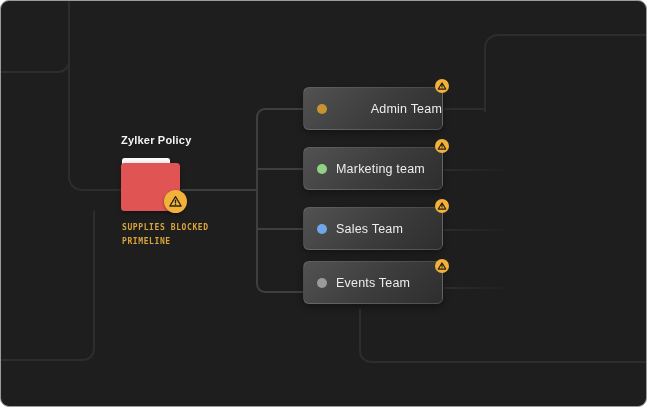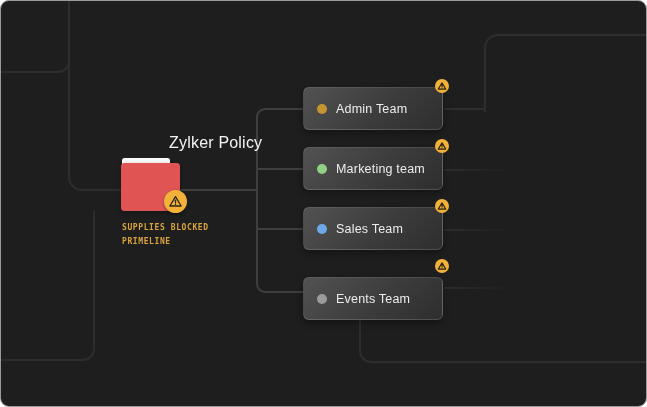--- a/index.html
+++ b/index.html
@@ -28,35 +28,35 @@
   .stub-events{top:286px;}
   
   .spine{position:absolute;left:255px;top:107px;width:48px;height:181px;
     border-left:2px solid #3f3f3f;border-top:2px solid #3f3f3f;border-bottom:2px solid #3f3f3f;
     border-top-left-radius:9px;border-bottom-left-radius:9px;}
   .branch{position:absolute;left:255px;width:48px;height:2px;background:#3f3f3f;}
   .branch-mkt{top:167px;}
   .branch-sales{top:227px;}
   .root-line{position:absolute;left:180px;top:188px;width:76px;height:2px;background:#3f3f3f;}
   
-  .root-title{position:absolute;left:120px;top:133px;font-size:16px;font-weight:400;
-    color:#f4f4f4;letter-spacing:.2px;margin-left:48px;}
+  .root-title{position:absolute;left:120px;top:133px;font-size:11px;font-weight:700;
+    color:#f4f4f4;letter-spacing:.2px;}
   .folder{position:absolute;left:120px;top:157px;width:60px;height:53px;cursor:pointer;}
   .folder-tab{position:absolute;left:1px;top:0;width:48px;height:11px;border-radius:2.5px;background:#fafafa;}
   .folder-body{position:absolute;left:0;top:5px;width:59px;height:48px;border-radius:3.5px;
     box-shadow:0 2px 5px rgba(0,0,0,.35);}
   .root-note{position:absolute;left:121px;top:220px;font-family:"DejaVu Sans Mono",monospace;
     font-size:8px;line-height:14px;letter-spacing:.6px;font-weight:700;}
   
   .card{position:absolute;left:302px;width:140px;height:43px;border-radius:6px;
     background:linear-gradient(135deg,#525252 0%,#3c3c3c 55%,#2e2e2e 100%);
     border:1px solid rgba(255,255,255,.13);
     box-shadow:0 3px 7px rgba(0,0,0,.35);
     display:flex;align-items:center;padding-left:13px;box-sizing:border-box;cursor:pointer;}
-  .card-admin{top:86px;} .card-mkt{top:146px;} .card-sales{top:206px;} .card-events{top:276px;}
+  .card-admin{top:86px;justify-content:space-between;} .card-mkt{top:146px;} .card-sales{top:206px;} .card-events{top:260px;}
   .dot{width:10px;height:10px;border-radius:50%;margin-right:9px;flex:0 0 auto;}
   .card-label{font-size:12.5px;color:#ededed;letter-spacing:.2px;white-space:nowrap;}
   
   .badge{position:absolute;border-radius:50%;display:flex;align-items:center;justify-content:center;
     cursor:pointer;}
   .badge-sm{width:14px;height:14px;left:434px;}
   .badge-admin{top:78px;} .badge-mkt{top:138px;} .badge-sales{top:198px;} .badge-events{top:258px;}
   .badge-lg{width:23px;height:23px;left:163px;top:189px;box-shadow:0 1px 3px rgba(0,0,0,.4);}
   .badge svg{display:block;}
 </style>

